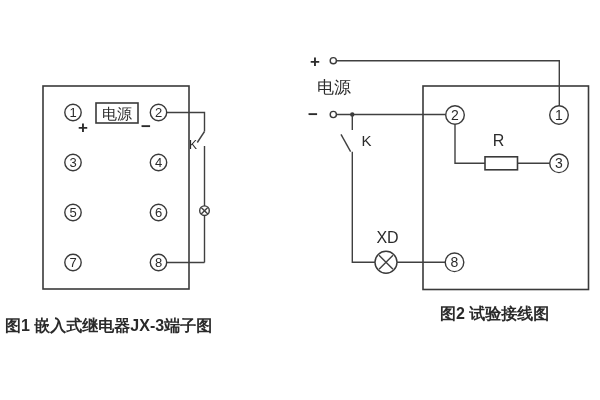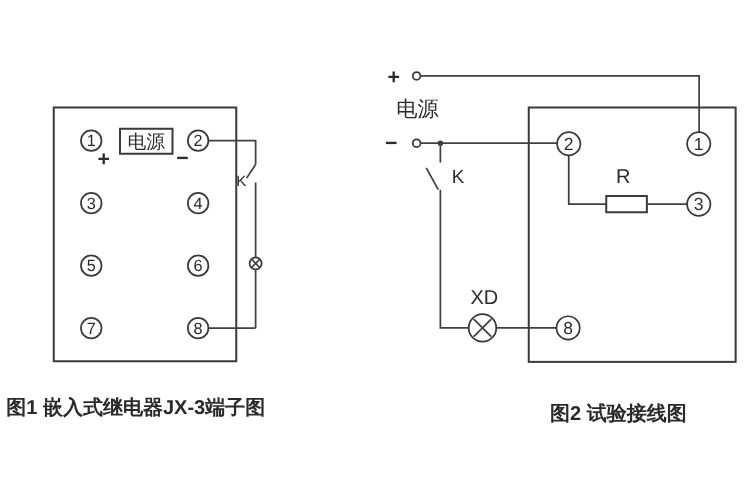--- a/index.html
+++ b/index.html
@@ -1,21 +1,21 @@
 <!DOCTYPE html>
 <html><head>
 <meta charset="utf-8">
 <style>
   html,body{margin:0;padding:0;}
   body{width:600px;height:400px;background:#ffffff;font-family:"Liberation Sans",sans-serif;}
   .stage{position:relative;width:600px;height:400px;background:#ffffff;overflow:hidden;}
   .stage > svg{position:absolute;left:0;top:0;}
   .caption{position:absolute;font-weight:700;font-size:16px;color:#2a2a2a;white-space:nowrap;letter-spacing:0px;}
   .caption1{left:5px;top:316px;}
-  .caption2{left:440px;top:321px;}
+  .caption2{left:440px;top:304px;}
   
   .wire{stroke:#404040;stroke-width:1.4;fill:none;}
   .boxline{stroke:#3a3a3a;stroke-width:1.6;fill:none;}
   .term{stroke:#3a3a3a;stroke-width:1.4;fill:#ffffff;}
   .lbl{fill:#2b2b2b;font-family:"Liberation Sans",sans-serif;}
   .tnum1{font-size:13px;}
   .tnum2{font-size:14px;}
   .cjk{font-size:15px;}
   .cjk2{font-size:17px;}
   .sign{font-size:17px;font-weight:600;}

